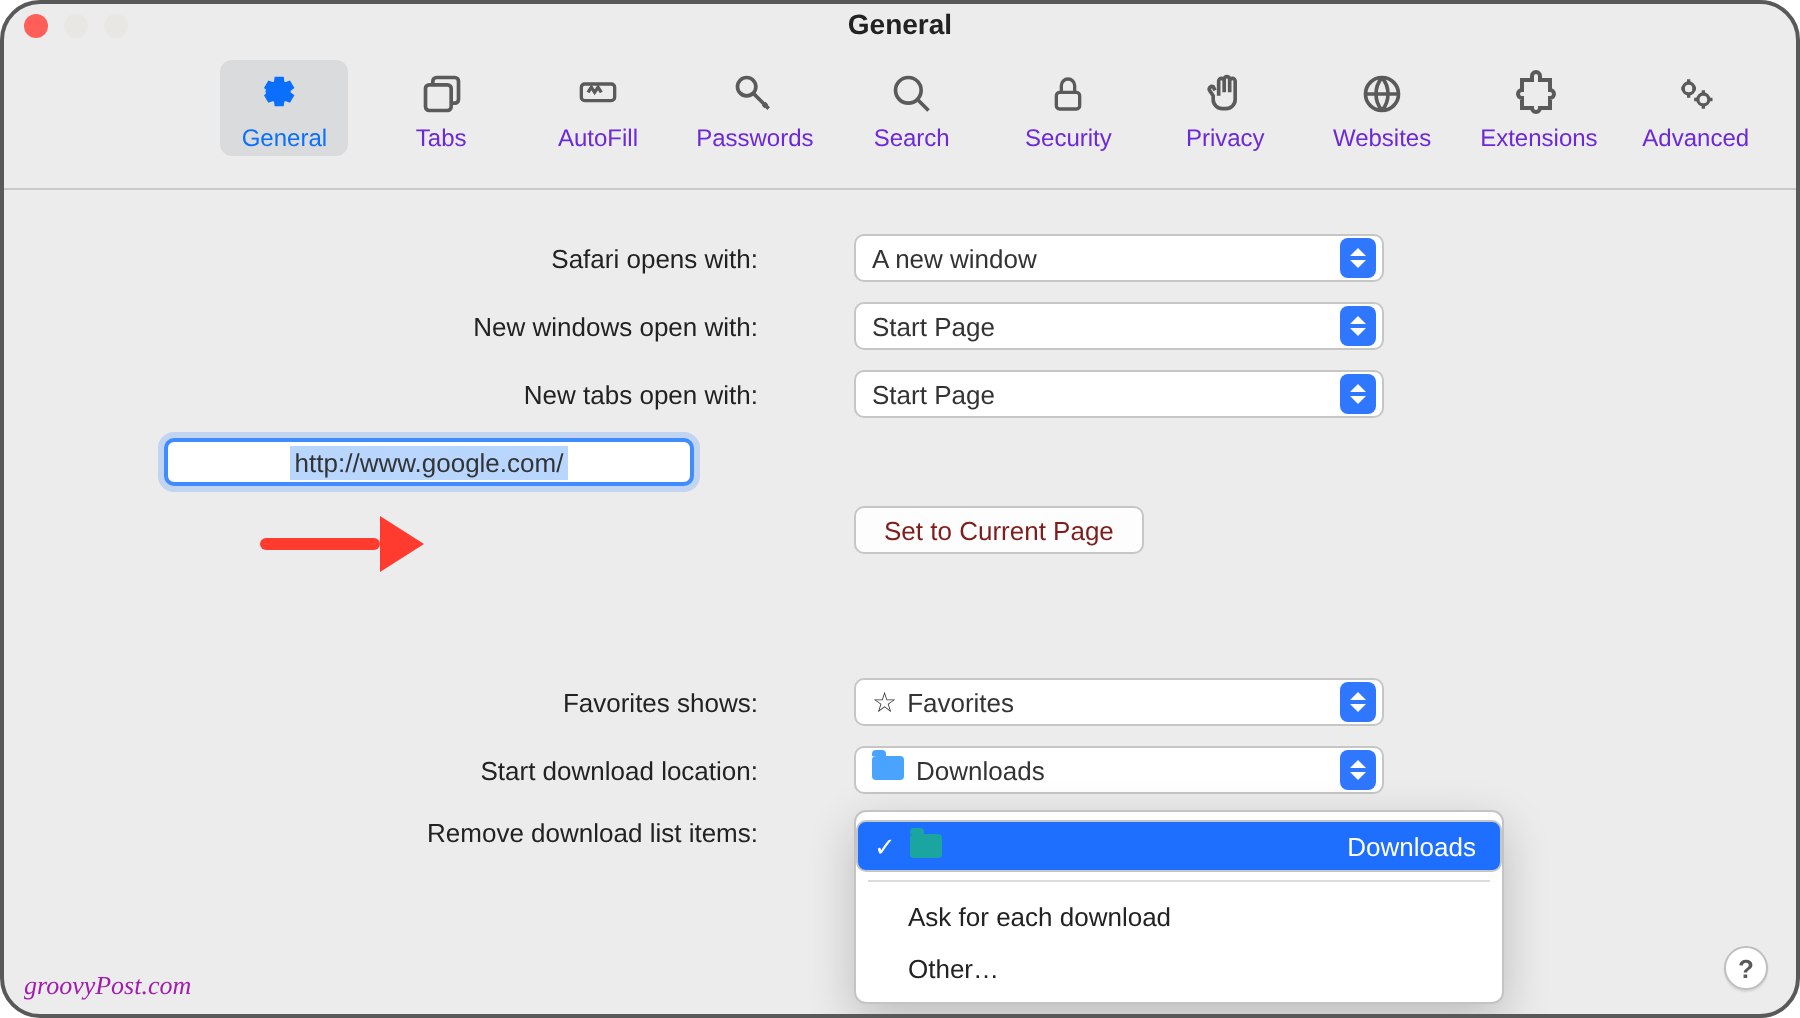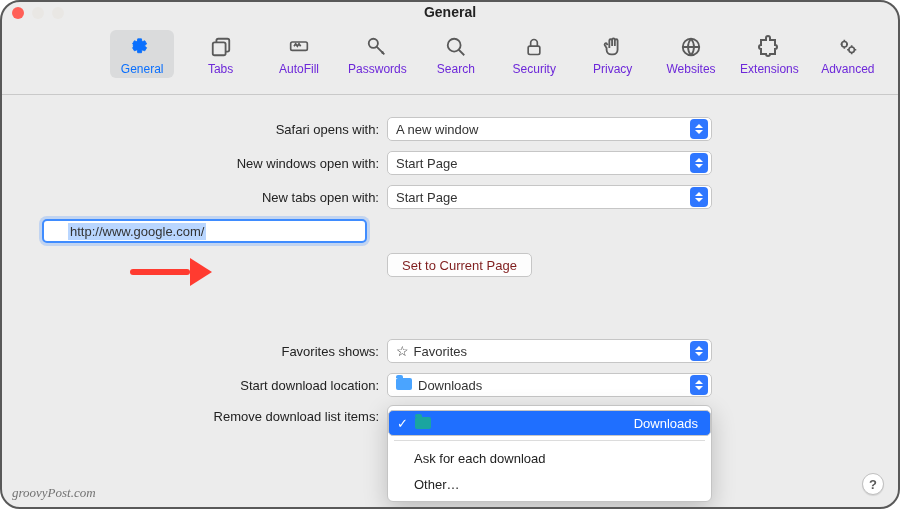--- a/index.html
+++ b/index.html
@@ -13,45 +13,45 @@
   .toolbar { display:flex; gap:14px; padding:6px 18px 16px; border-bottom:1px solid #c9c9c9; }
   .tb { display:flex; flex-direction:column; align-items:center; width:72px; padding:4px 2px 2px; border-radius:6px; cursor:pointer; }
   .tb.active { background:#dadbdc; }
   .tb.active .ico, .tb.active .lbl { color:#0a6ffd; fill:#0a6ffd; stroke:#0a6ffd; }
   .tb .ico { width:26px; height:26px; display:flex; align-items:center; justify-content:center; stroke:#5a5a5a; fill:#5a5a5a; color:#5a5a5a;}
   .tb .lbl { font-size:12px; margin-top:2px; color:#6d28d9; }
   .tb.active .lbl { color:#0a6ffd; }
   .body { position:relative; padding:20px 40px; }
   .row { display:flex; align-items:center; margin-bottom:6px; height:28px; }
   .row .label { width:345px; text-align:right; padding-right:8px; color:#222; }
-  .ctrl { width:325px; position:relative; }
+  .ctrl { width:265px; position:relative;margin-left:40px; }
   .sel, .inp, .btn { height:24px; border:1px solid #c6c6c6; border-radius:5px; background:#fff; display:flex; align-items:center; padding:0 8px; font-size:13px; color:#333; width:100%; }
   .sel { justify-content:space-between; }
   .sel .arrows { width:18px; height:20px; border-radius:4px; background:#2f77ff; display:flex; flex-direction:column; align-items:center; justify-content:center; margin-right:-5px; }
   .sel .arrows::before, .sel .arrows::after { content:""; border-left:4px solid transparent; border-right:4px solid transparent; }
   .sel .arrows::before { border-bottom:4px solid #fff; margin-bottom:2px;}
   .sel .arrows::after { border-top:4px solid #fff; }
-  .inp.focus { border:2px solid #3f8cff; box-shadow:0 0 0 3px rgba(63,140,255,.25); padding:0 24px; }
+  .inp.focus { border:2px solid #3f8cff; box-shadow:0 0 0 3px rgba(63,140,255,.25); padding:0 24px;justify-content:center; }
   .btn { width:auto; padding:0 14px; color:#7f1d1d; background:#fdfdfd; }
   .gap { height:18px; }
   .folder-ico { width:16px; height:12px; background:#4aa4ff; border-radius:2px; position:relative; display:inline-block; margin-right:6px; }
   .folder-ico::before{ content:""; position:absolute; top:-3px; left:0; width:7px; height:3px; background:#4aa4ff; border-radius:2px 2px 0 0;}
   .star { font-size:14px; margin-right:5px; }
   .dropdown { position:absolute; top:24px; left:0; width:325px; background:#fff; border:1px solid #c4c4c4; border-radius:6px; box-shadow:0 8px 24px rgba(0,0,0,.2); padding:4px 0; z-index:10; }
   .dropdown .item { display:flex; align-items:center; height:26px; padding:0 12px 0 26px; position:relative; font-size:13px; }
   .dropdown .item.sel { background:#1f6fff; color:#fff; }
   .dropdown .item .check { position:absolute; left:8px; }
   .dropdown .sep { height:1px; background:#dcdcdc; margin:4px 6px; }
   .dropdown .item .fold2 { width:16px; height:12px; background:#1aa5a0; border-radius:2px; margin-right:8px; position:relative;}
   .dropdown .item .fold2::before{ content:""; position:absolute; top:-3px; left:0; width:7px; height:3px; background:#1aa5a0; border-radius:2px 2px 0 0;}
   .arrow-ann { position:absolute; left:128px; top:256px; display:flex; align-items:center; }
   .arrow-ann .shaft { width:60px; height:6px; background:#ff3b30; border-radius:3px; }
   .arrow-ann .head { width:0; height:0; border-top:14px solid transparent; border-bottom:14px solid transparent; border-left:22px solid #ff3b30; }
   .help { position:absolute; right:14px; bottom:12px; width:22px; height:22px; border-radius:50%; background:#fff; border:1px solid #bfbfbf; display:flex; align-items:center; justify-content:center; font-weight:600; color:#5a5a5a; box-shadow:0 1px 1px rgba(0,0,0,.1); }
-  .attr { position:absolute; left:10px; bottom:6px; font-family:Georgia, serif; font-style:italic; color:#737373; font-size:13px; }
+  .attr { position:absolute; left:10px; bottom:6px; font-family:Georgia, serif; font-style:italic; color:#a21caf; font-size:13px; }
 </style>
 </head>
 <body>
 
 <div class="win">
 
   <div class="titlebar">
     <div class="traffic">
       <div class="dot red"></div>
       <div class="dot yel"></div>

